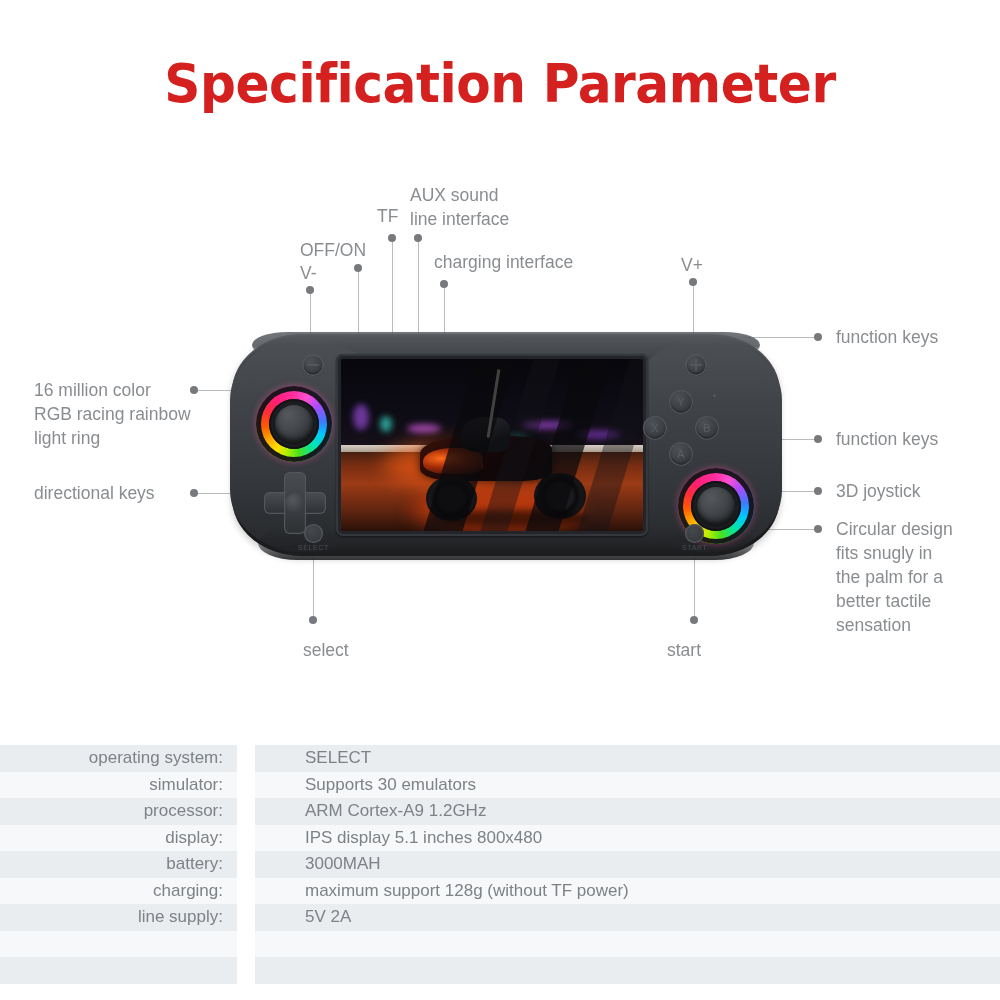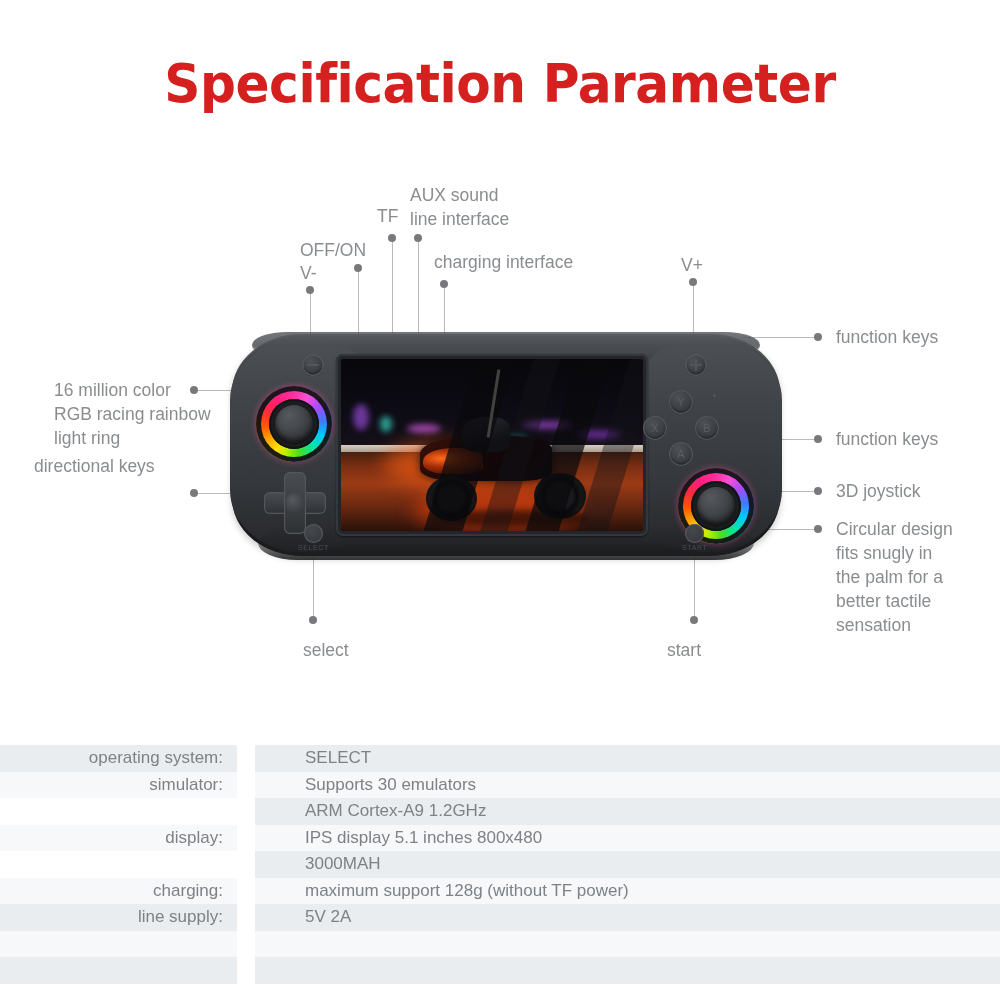--- a/index.html
+++ b/index.html
@@ -228,24 +228,24 @@
 
   <div class="callout" style="left:836px;top:325px;">function keys</div>
   <div class="callout" style="left:836px;top:427px;">function keys</div>
   <div class="callout" style="left:836px;top:479px;">3D joystick</div>
   <div class="callout" style="left:836px;top:517px;width:152px;">Circular design
 fits snugly in
 the palm for a
 better tactile
 sensation</div>
 
-  <div class="callout" style="left:34px;top:378px;width:170px;margin-left:20px;">16 million color
+  <div class="callout" style="left:34px;top:378px;width:170px;">16 million color
 RGB racing rainbow
 light ring</div>
-  <div class="callout" style="left:34px;top:454px;">directional keys</div>
+  <div class="callout" style="left:34px;top:481px;">directional keys</div>
 
   <div class="callout" style="left:303px;top:638px;">select</div>
   <div class="callout" style="left:667px;top:638px;">start</div>
 
   <div id="device">
 
     <div class="body-shell"></div>
     <div class="grip l"></div>
     <div class="grip r"></div>
     <div class="top-bevel"></div>
@@ -325,27 +325,29 @@
   <div id="spec">
       <div class="row odd">
         <div class="lab">operating system:</div>
         <div class="val">SELECT</div>
       </div>
       <div class="row even">
         <div class="lab">simulator:</div>
         <div class="val">Supports 30 emulators</div>
       </div>
       <div class="row odd">
+        <div class="lab">processor:</div>
         <div class="val">ARM Cortex-A9 1.2GHz</div>
       </div>
       <div class="row even">
         <div class="lab">display:</div>
         <div class="val">IPS display 5.1 inches 800x480</div>
       </div>
       <div class="row odd">
+        <div class="lab">battery:</div>
         <div class="val">3000MAH</div>
       </div>
       <div class="row even">
         <div class="lab">charging:</div>
         <div class="val">maximum support 128g (without TF power)</div>
       </div>
       <div class="row odd">
         <div class="lab">line supply:</div>
         <div class="val">5V 2A</div>
       </div>

